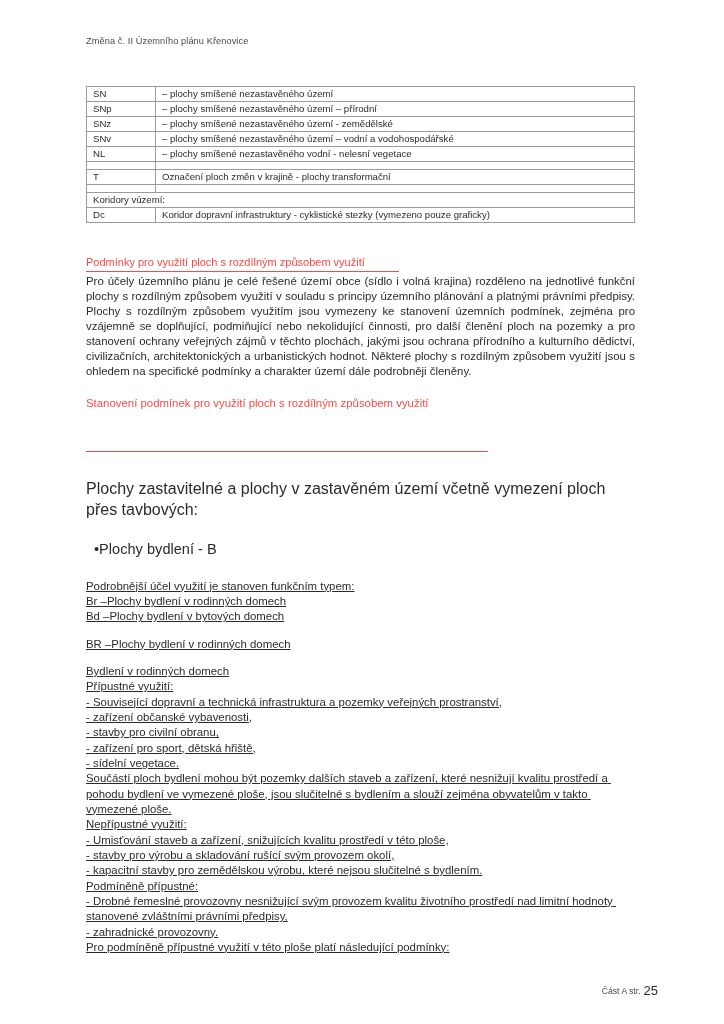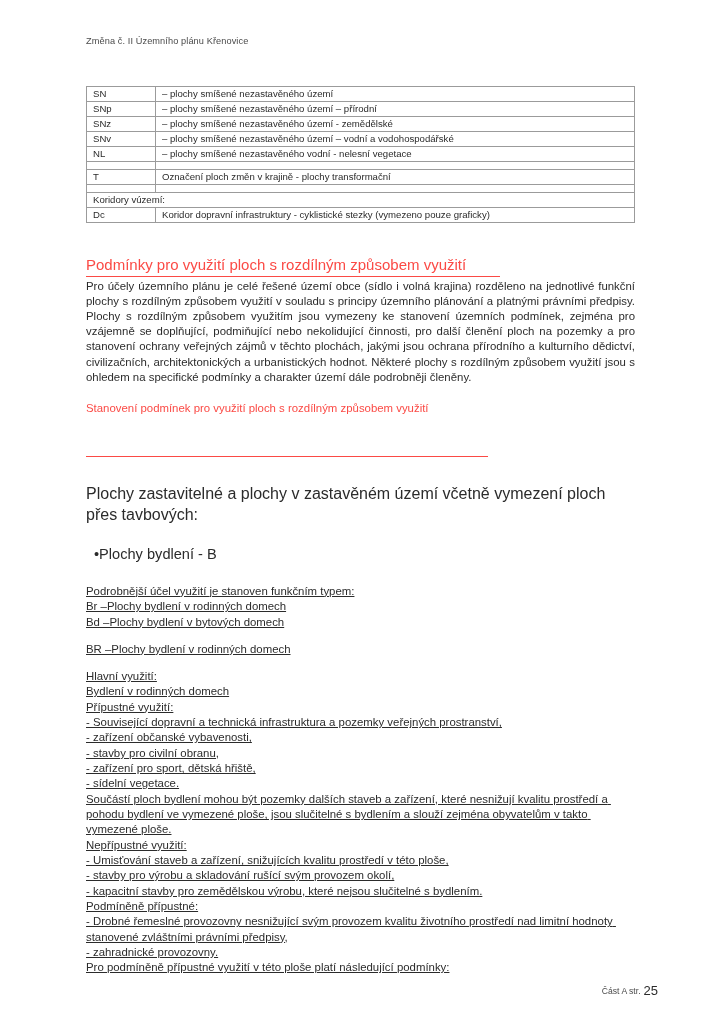--- a/index.html
+++ b/index.html
@@ -57,21 +57,21 @@
     line-height: 1.15;
     height: 11px;
   }
   td.code-cell { width: 62px; margin-top: 26px; }
   td.spacer-cell { height: 7px; padding: 0; }
   tr.blank-row td { height: 7px; padding: 0; }
 
   
   .red-head {
     color: #fb4a45;
-    font-size: 15px;
+    font-size: 11px;
     margin: 16px 0 1px 0;
     display: inline-block;
     border-bottom: 1.2px solid #fb4a45;
     padding-bottom: 1px;
     padding-right: 34px;
     line-height: 1.3;
   }
   .red-head-wrap { margin-top: 16px; }
 
   p.body {
@@ -227,21 +227,20 @@
 
     <div class="gap-c"></div>
 
     <div class="plain-block">
       <div>BR –Plochy bydlení v rodinných domech</div>
     </div>
 
     <div class="gap-c"></div>
 
     <div class="plain-block">
-      <div>Hlavní využití:</div>
       <div>Bydlení v rodinných domech</div>
       <div>Přípustné využití:</div>
       <div>- Související dopravní a technická infrastruktura a pozemky veřejných prostranství,</div>
       <div>- zařízení občanské vybavenosti,</div>
       <div>- stavby pro civilní obranu,</div>
       <div>- zařízení pro sport, dětská hřiště,</div>
       <div>- sídelní vegetace.</div>
       <div>Součástí ploch bydlení mohou být pozemky dalších staveb a zařízení, které nesnižují kvalitu prostředí a pohodu bydlení ve vymezené ploše, jsou slučitelné s bydlením a slouží zejména obyvatelům v takto vymezené ploše.</div>
       <div>Nepřípustné využití:</div>
       <div>- Umisťování staveb a zařízení, snižujících kvalitu prostředí v této ploše,</div>

